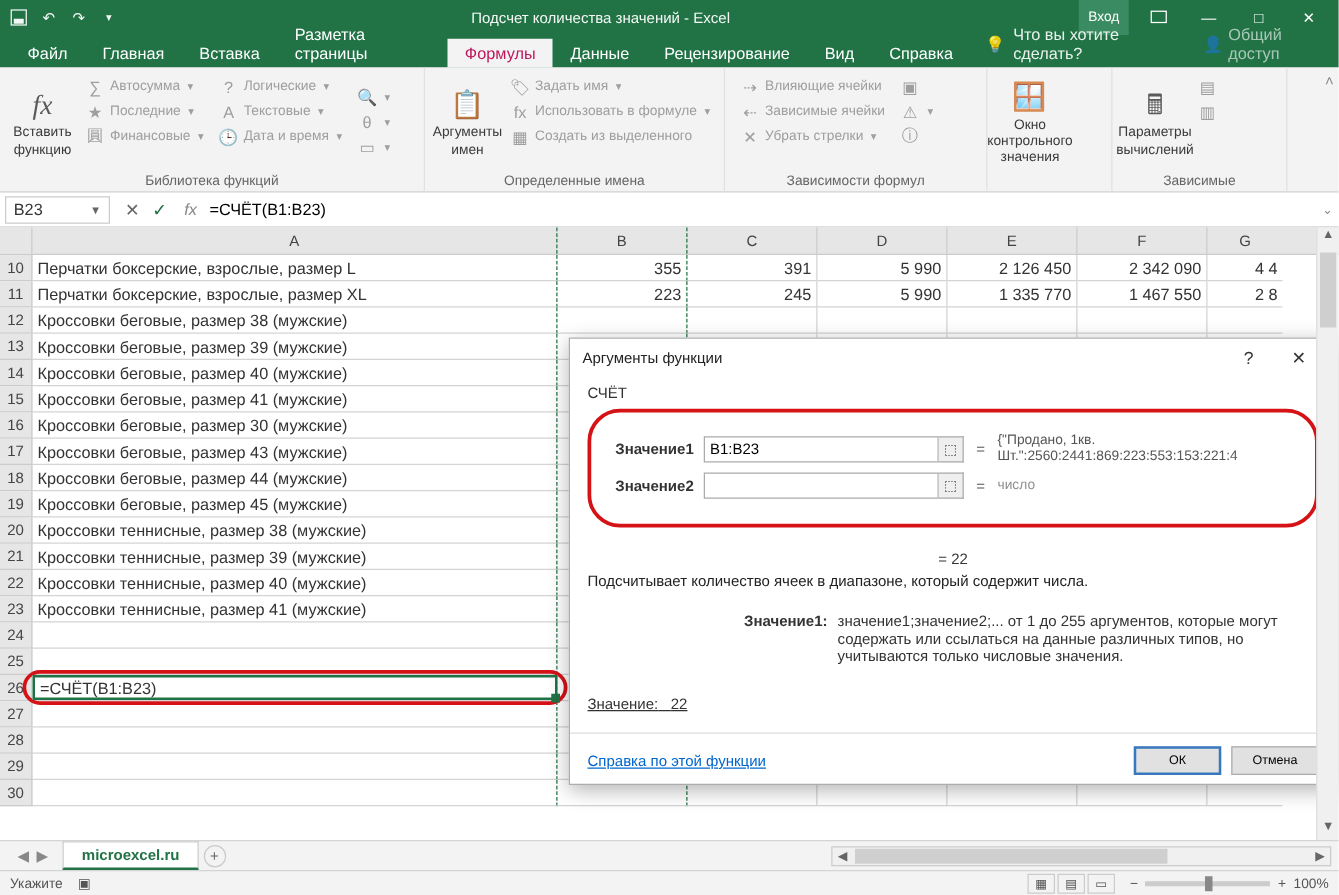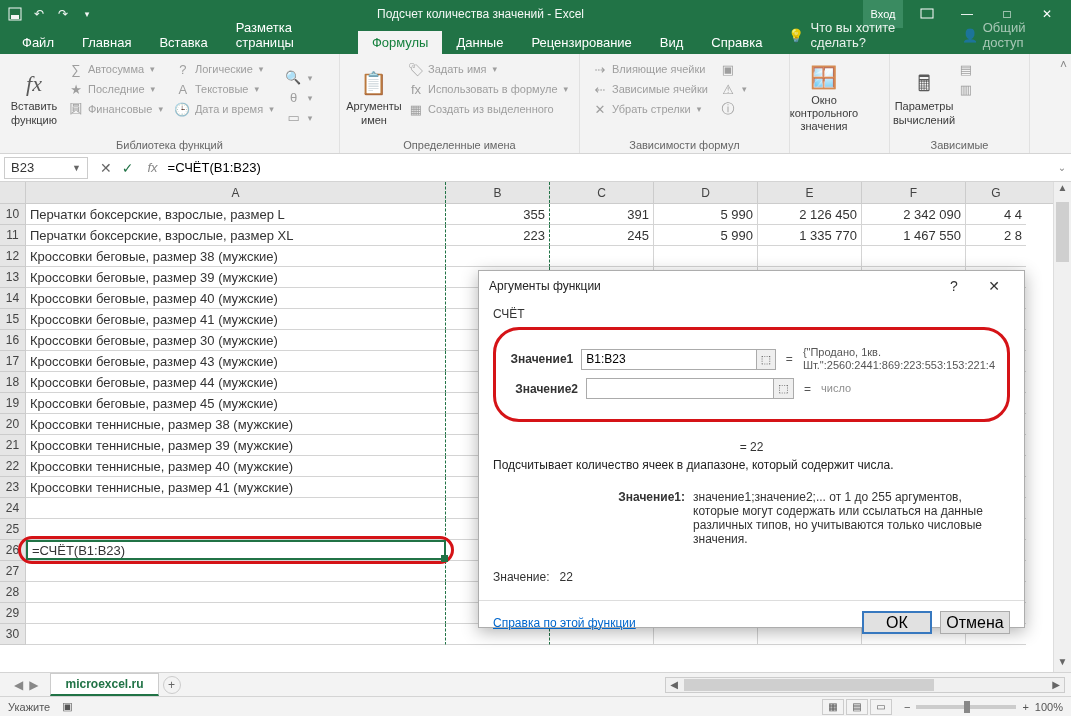--- a/index.html
+++ b/index.html
@@ -10,21 +10,21 @@
 .titlebar .qa { display: flex; gap: 2px; align-items: center; }
 .titlebar .qa span { width: 22px; height: 22px; display: flex; align-items: center; justify-content: center; opacity: 0.95; }
 .titlebar .title { flex: 1; text-align: center; opacity: 0.95; }
 .titlebar .winctl { display: flex; align-items: center; }
 .titlebar .winctl span { width: 40px; height: 28px; display: flex; align-items: center; justify-content: center; }
 .signin-btn { background: #3a8b61; padding: 2px 10px; font-size: 11px; margin-right: 4px; }
 
 
 .tabs { height: 26px; background: #217346; display: flex; align-items: flex-end; padding-left: 8px; color: #fff; font-size: 13px; }
 .tabs .tab { padding: 4px 14px; cursor: pointer; }
-.tabs .tab.active { background: #f3f3f3; color: #15803d; }
+.tabs .tab.active { background: #f3f3f3; color: #be185d; }
 .tabs .spacer { flex: 1; }
 .tabs .tell { display: flex; align-items: center; gap: 6px; padding: 4px 12px; opacity: 0.9; }
 .tabs .share { display: flex; align-items: center; gap: 4px; padding: 4px 10px; opacity: 0.6; }
 
 
 .ribbon { height: 100px; background: #f3f3f3; border-bottom: 1px solid #d4d4d4; display: flex; font-size: 12px; color: #444; }
 .rgroup { border-right: 1px solid #e1e1e1; padding: 4px 6px 2px 6px; display: flex; flex-direction: column; }
 .rgroup .body { flex: 1; display: flex; }
 .rgroup .label { text-align: center; font-size: 11px; color: #666; padding-top: 2px; }
 .bigbtn { display:flex; flex-direction:column; align-items:center; justify-content:center; width:56px; text-align:center; font-size:11px; line-height:1.2; padding:2px; color:#3b3b3b; }
@@ -59,44 +59,44 @@
 .colE { width:104px; }
 .colF { width:104px; }
 .colG { width:60px; border-right:none;}
 
 
 .active-cell-outline { position:absolute; border:3px solid #d51317; border-radius:14px; pointer-events:none;}
 .editing-cell { position:absolute; border:2px solid #217346; background:#fff; font-size:13px; padding:1px 4px; display:flex; align-items:center;}
 .fillh { position:absolute; width:7px; height:7px; background:#217346; right:-4px; bottom:-4px;}
 
 
-.dialog { position:absolute; left:478px; top:270px; width:547px; height:358px; background:#fff; border:1px solid #adadad; box-shadow:0 4px 16px rgba(0,0,0,0.3); font-size:12px;}
+.dialog { position:absolute; left:455px; top:270px; width:615px; height:358px; background:#fff; border:1px solid #adadad; box-shadow:0 4px 16px rgba(0,0,0,0.3); font-size:12px;}
 .dlg-title { height:30px; display:flex; align-items:center; padding:0 10px; font-size:12px; color:#222;}
 .dlg-title .sp { flex:1; }
 .dlg-title .help, .dlg-title .close { width:40px; height:30px; display:flex; align-items:center; justify-content:center; font-size:14px; color:#333;}
 .dlg-body { padding:4px 14px 10px 14px;}
 .func-name { font-size:12px; padding:2px 0 6px 0;}
 .args-box { border:3px solid #d51317; border-radius:26px; padding:10px 12px 14px 12px; margin-bottom:10px;}
 .arg-row { display:flex; align-items:center; margin:6px 0; font-size:12px;}
 .arg-row .albl { width:78px; text-align:right; padding-right:8px; font-weight:bold;}
 .arg-row .ainp { width:188px; height:21px; border:1px solid #ababab; padding:1px 4px; font-size:12px;}
 .arg-row .refbtn { width:20px; height:21px; border:1px solid #ababab; border-left:none; display:flex; align-items:center; justify-content:center; font-size:11px; background:#efefef;}
 .arg-row .eq { padding:0 10px; color:#555;}
 .arg-row .preview { font-size:11px; color:#555; flex:1; white-space:normal; line-height:1.2;}
 .arg-row .preview-dim { color:#8f8f8f;}
 .result-line { padding:8px 0 4px 0; text-align:center; font-size:12px;}
 .desc-line { font-size:12px; color:#222; padding-bottom:14px;}
 .arg-help { display:flex; font-size:12px; padding:4px 0 18px 0;}
 .arg-help .ah-lbl { width:200px; text-align:right; padding-right:8px; font-weight:bold;}
 .arg-help .ah-txt { flex:1; }
-.val-line { font-size:12px; padding:6px 0;}
+.val-line { font-size:12px; padding:6px 0;text-decoration:underline;}
 .dlg-foot { border-top:1px solid #ddd; padding:10px 14px; display:flex; align-items:center;}
 .help-link { color:#0066cc; text-decoration:underline; cursor:pointer; font-size:12px;}
 .dlg-foot .sp { flex:1;}
-.dlg-btn { min-width:70px; height:23px; border:1px solid #ababab; background:#e1e1e1; margin-left:8px; font-size:16px;}
+.dlg-btn { min-width:70px; height:23px; border:1px solid #ababab; background:#e1e1e1; margin-left:8px; font-size:10px;}
 .dlg-btn.primary { border:2px solid #3778bf; background:#e1e1e1;}
 
 
 .sheetbar { position:absolute; bottom:20px; left:0; right:0; height:24px; background:#f3f3f3; border-top:1px solid #d4d4d4; display:flex; align-items:center; font-size:12px; padding:0 6px; gap:4px;}
 .sheetbar .nav { display:flex; gap:6px; color:#888; padding:0 8px;}
 .sheet-tab { padding:3px 14px; background:#fff; border:1px solid #ccc; border-bottom:2px solid #217346; font-weight:bold; color:#217346; font-size:12px;}
 .add-sheet { width:18px; height:18px; border:1px solid #ccc; border-radius:50%; display:flex; align-items:center; justify-content:center; color:#666; font-size:12px;}
 .sheetbar .sp { flex:1;}
 .hscroll { width:400px; height:16px; border:1px solid #ccc; background:#f0f0f0; display:flex; align-items:center;}
 .hscroll .ar { width:16px; text-align:center; color:#666; font-size:10px;}

